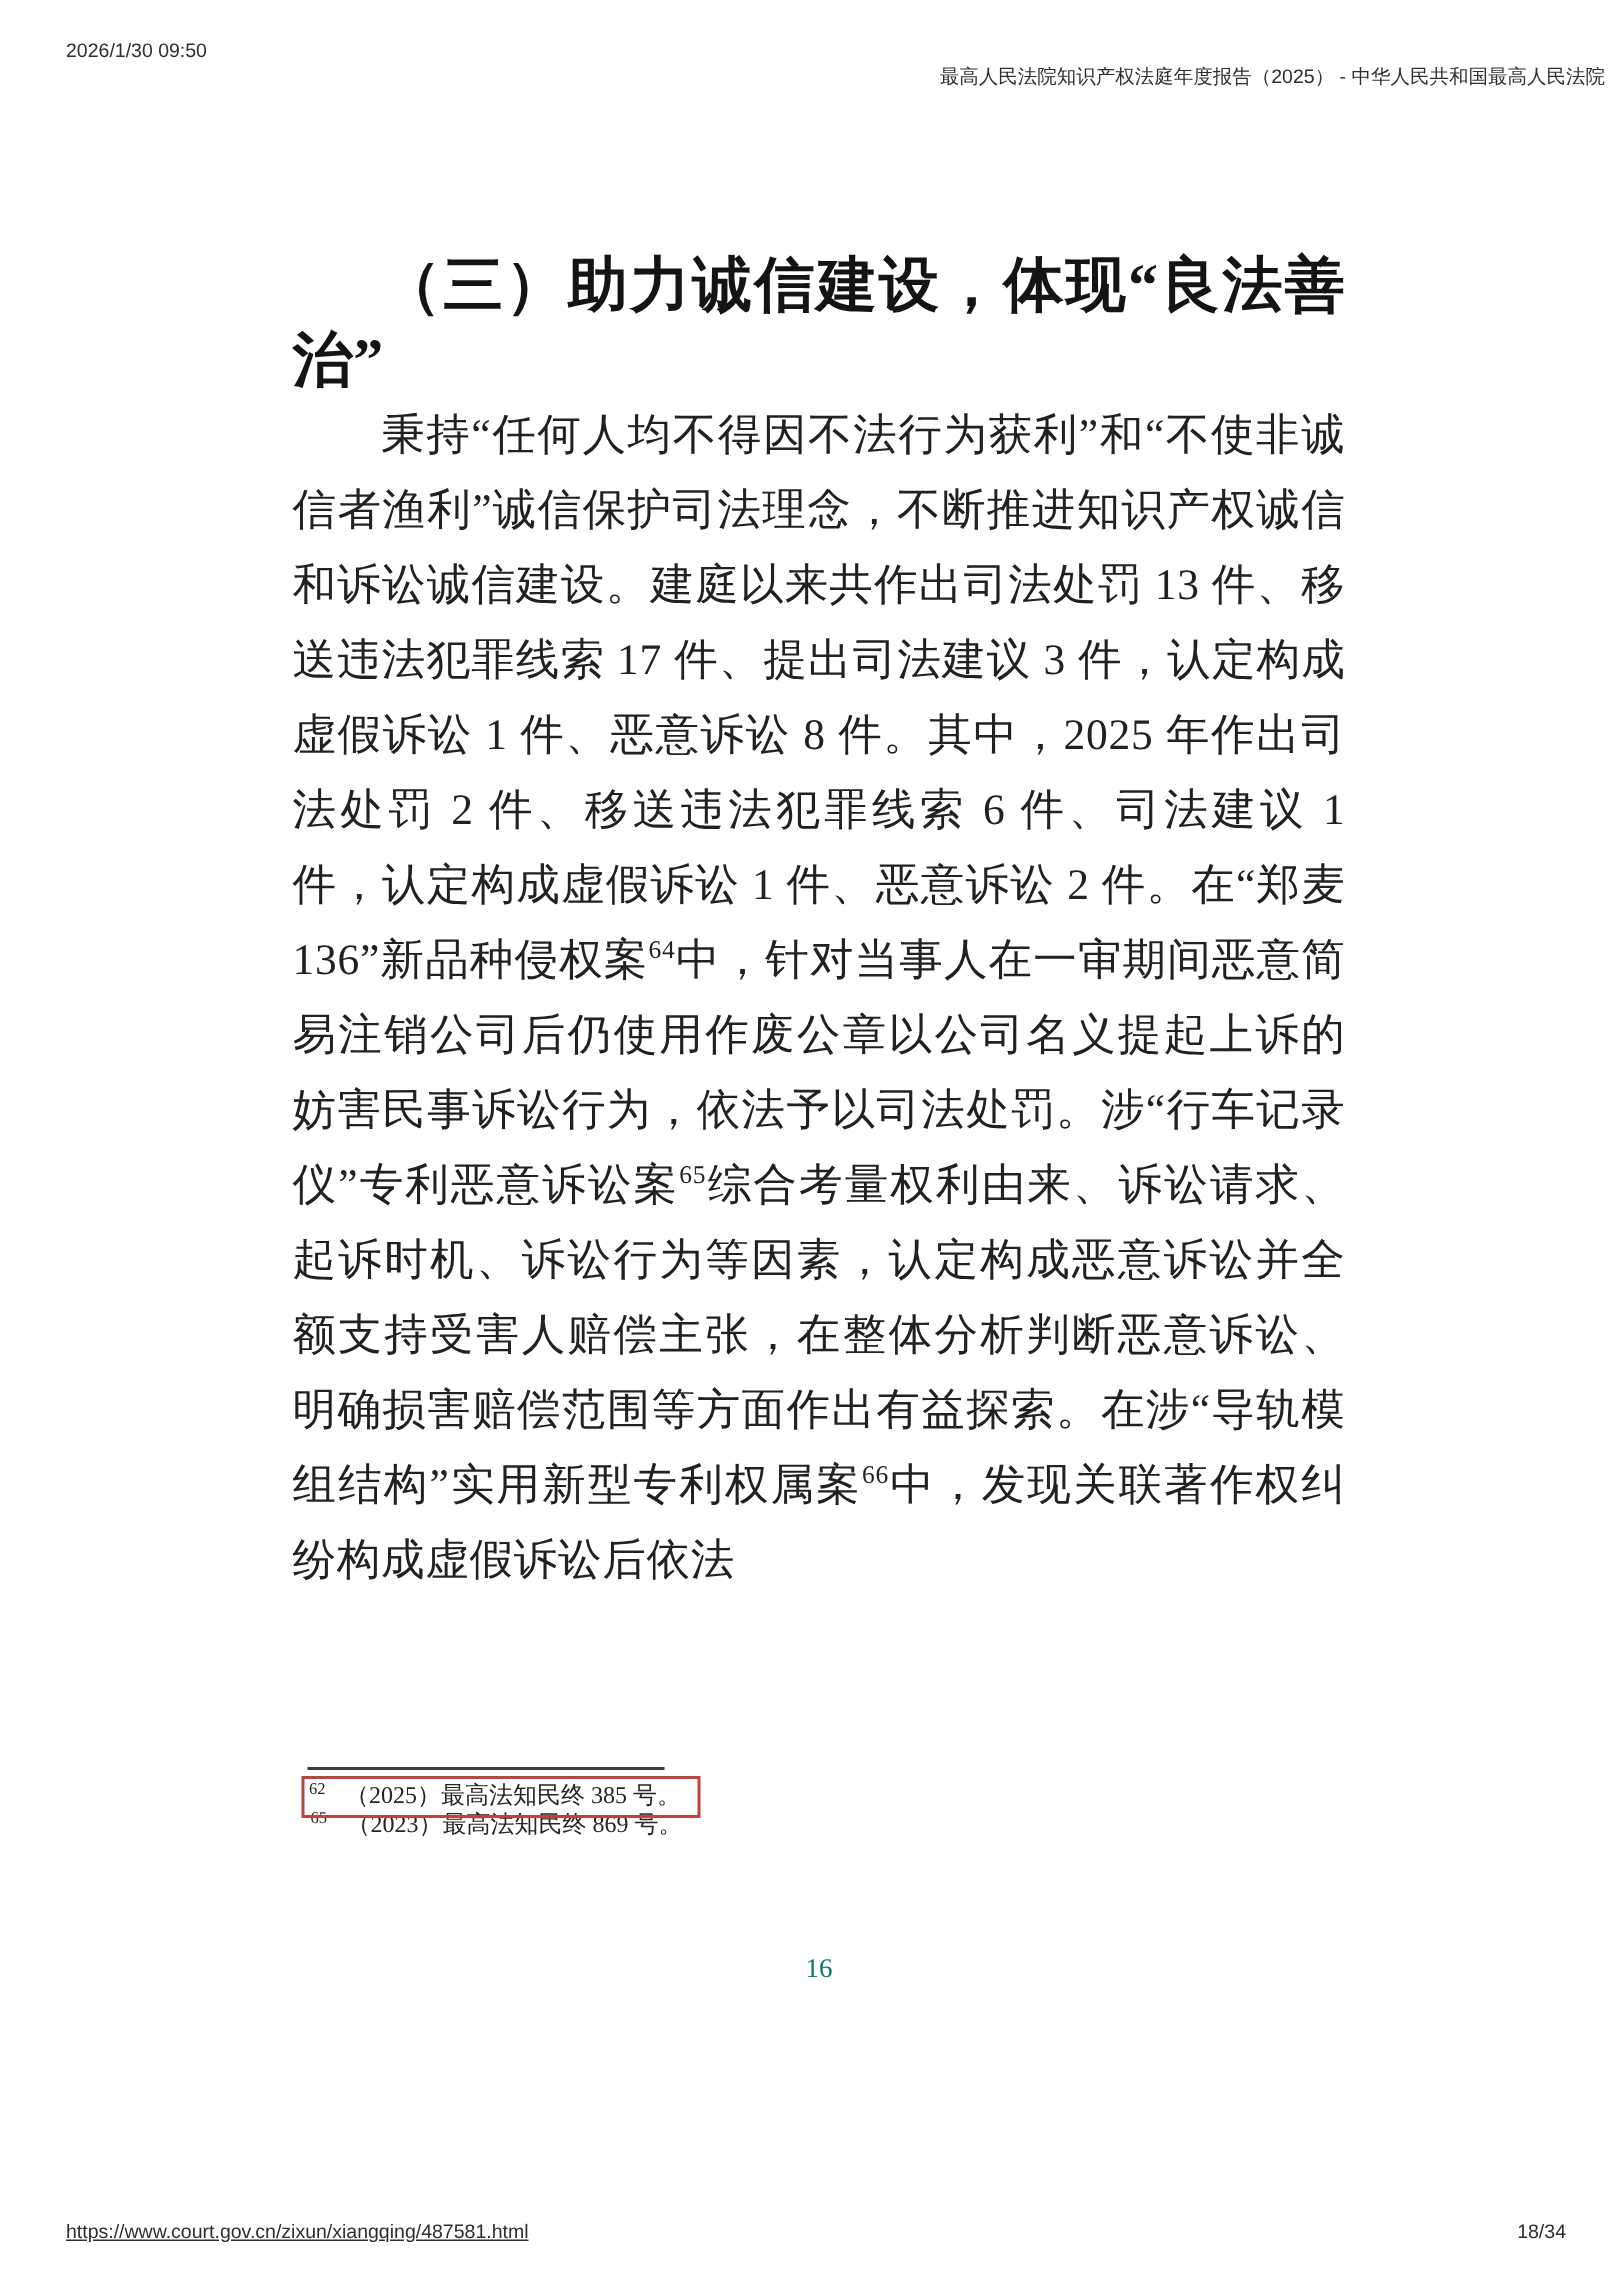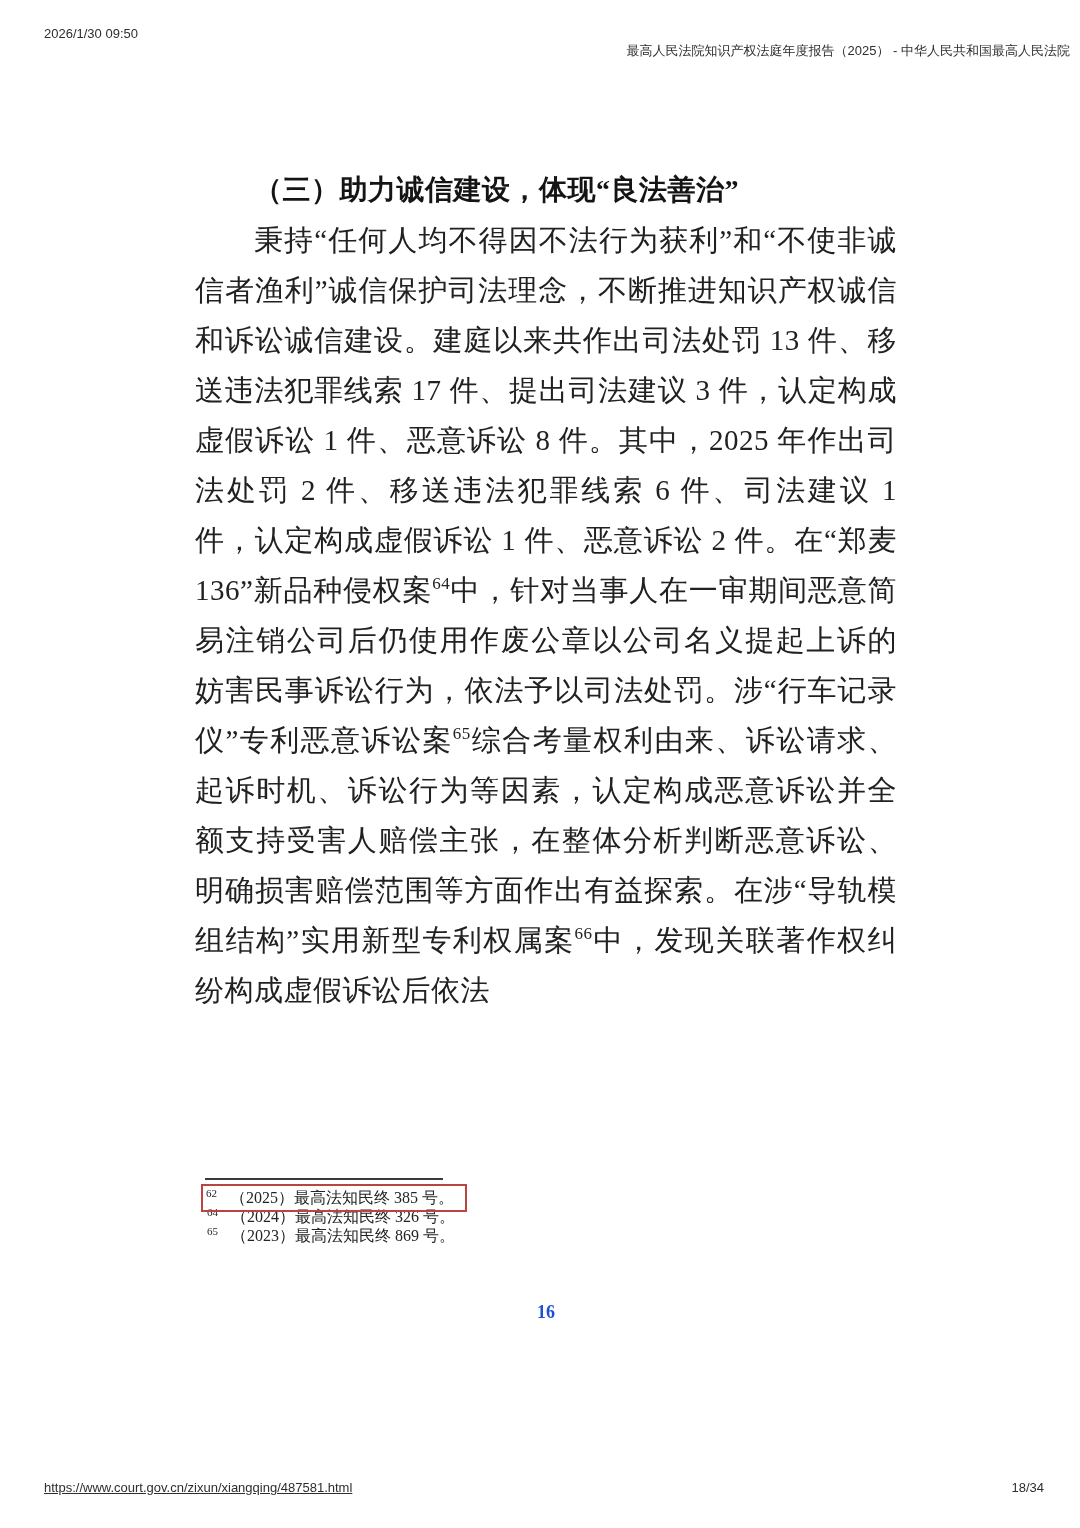--- a/index.html
+++ b/index.html
@@ -30,21 +30,21 @@
     position:absolute;left:195px;top:165px;width:702px;
     font-size:29px;line-height:50px;
     text-align:justify;
     letter-spacing:0.5px;
     color:#212121;
   }
   .para{margin:0;}
   .para-indent{text-indent:59px;}
   .section-heading{
     margin:0;
-    font-size:28px;line-height:50px;
+    font-size:40px;line-height:50px;
     font-weight:700;
     text-indent:59px;
     color:#141414;
   }
   sup.fnref{
     font-size:17px;
     vertical-align:super;
     line-height:0;
   }
   .redbox{
@@ -77,21 +77,21 @@
     padding:2px 11px 3px 3px;
     margin:-3px 0 0 -6px;
     position:relative;top:-1px;
   }
   .fn-boxed sup{margin-right:13px;}
 
   
   .page-number{
     position:absolute;left:12px;right:0;top:1302px;
     text-align:center;
-    font-size:18px;color:#1d4ed8;font-weight:bold;
+    font-size:18px;color:#0f766e;
   }
 </style>
 </head>
 <body>
 
 <div class="print-meta print-header-time">2026/1/30 09:50</div>
 
 <div class="print-meta print-header-title">最高人民法院知识产权法庭年度报告（2025） - 中华人民共和国最高人民法院</div>
 
 <div class="body-text">
@@ -103,21 +103,20 @@
 </div>
 
 <div class="footnote-area">
   <div class="fn-sep"></div>
 
   <div class="fn-row">
     <span class="fn-boxed"><sup>62</sup><span>（2025）最高法知民终 385 号。</span></span>
   </div>
 
 
-  <div class="fn-row"><sup>64</sup><span>（2024）最高法知民终 326 号。</span></div>
 
   <div class="fn-row"><sup>65</sup><span>（2023）最高法知民终 869 号。</span></div>
 
 </div>
 
 <div class="page-number">16</div>
 
 <div class="print-meta print-footer-url">https://www.court.gov.cn/zixun/xiangqing/487581.html</div>
 
 <div class="print-meta print-footer-page">18/34</div>

